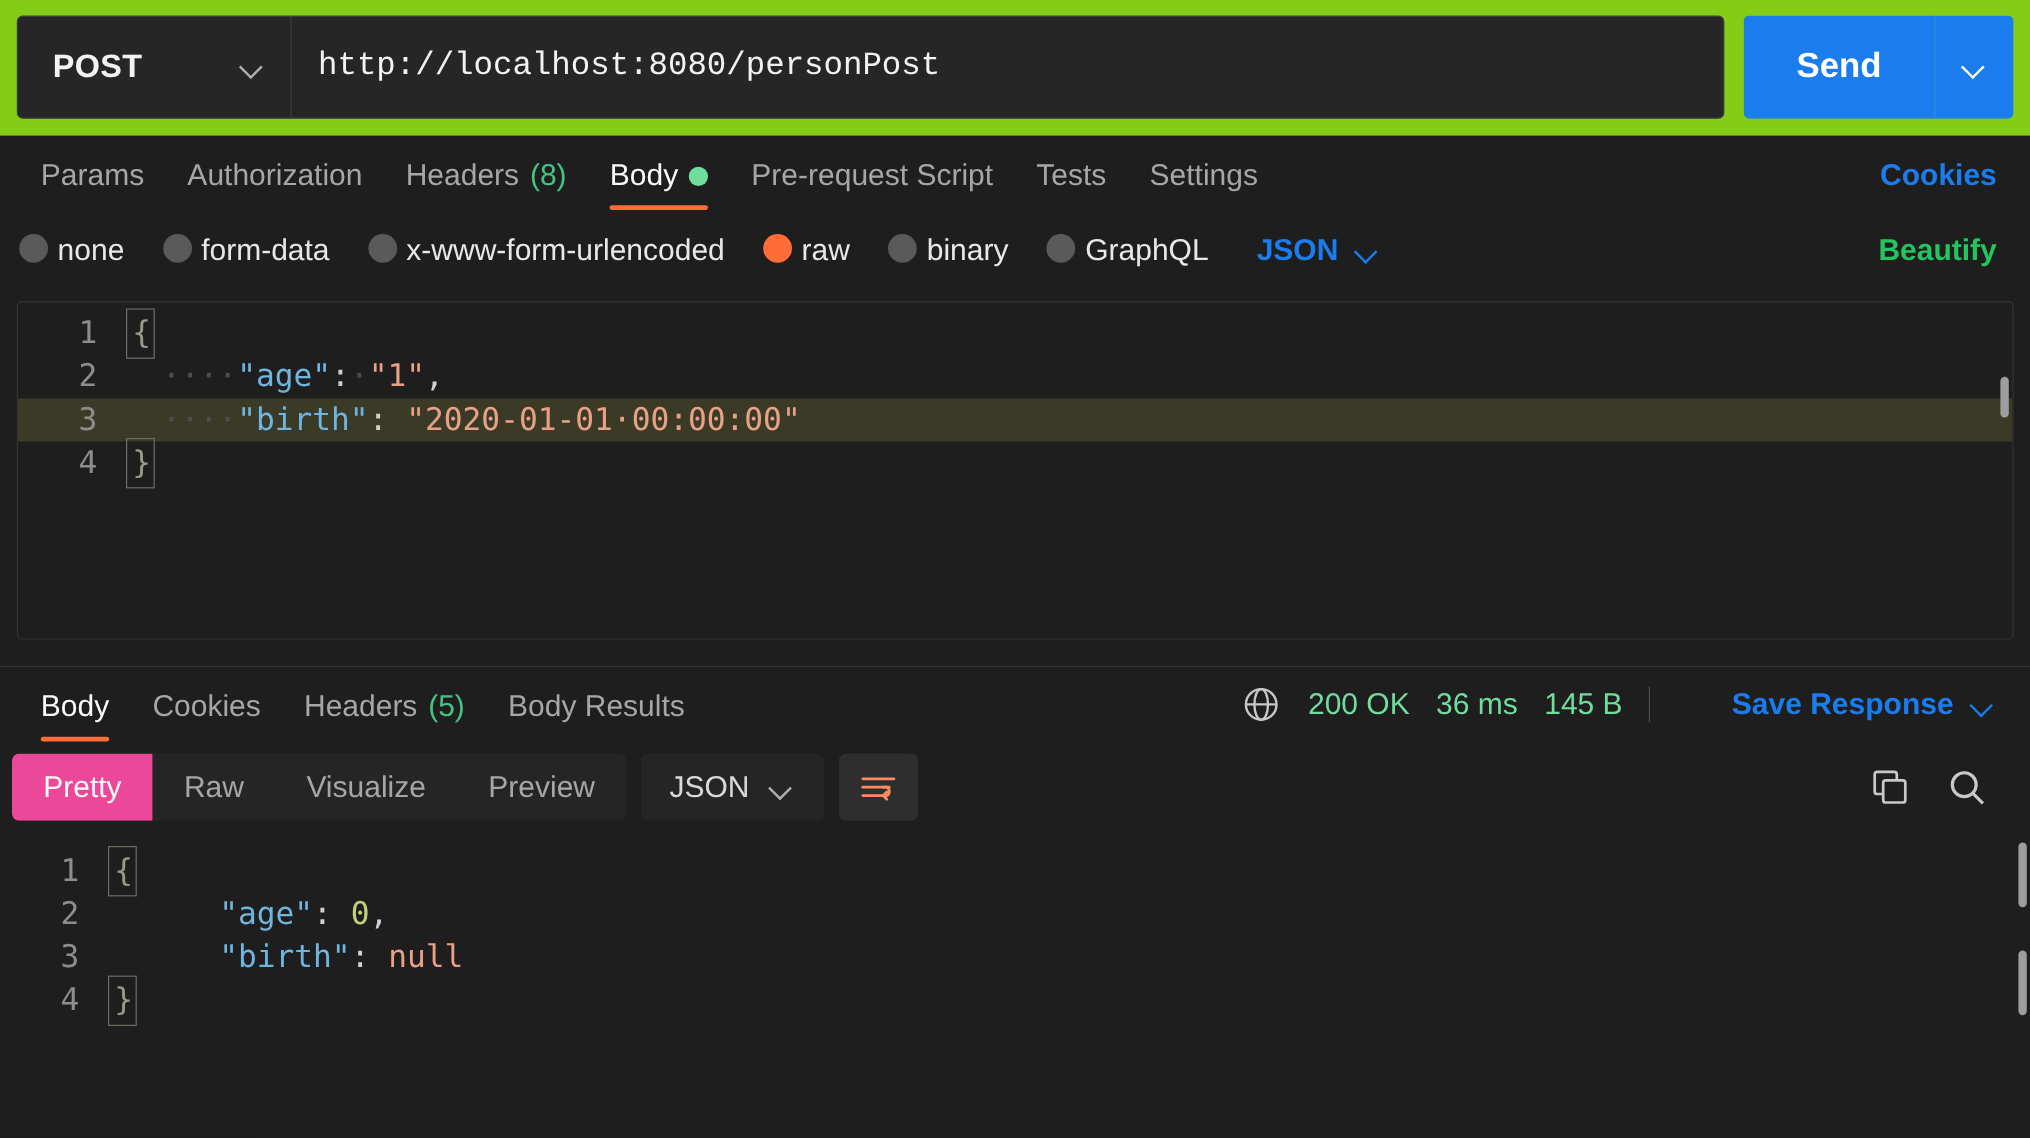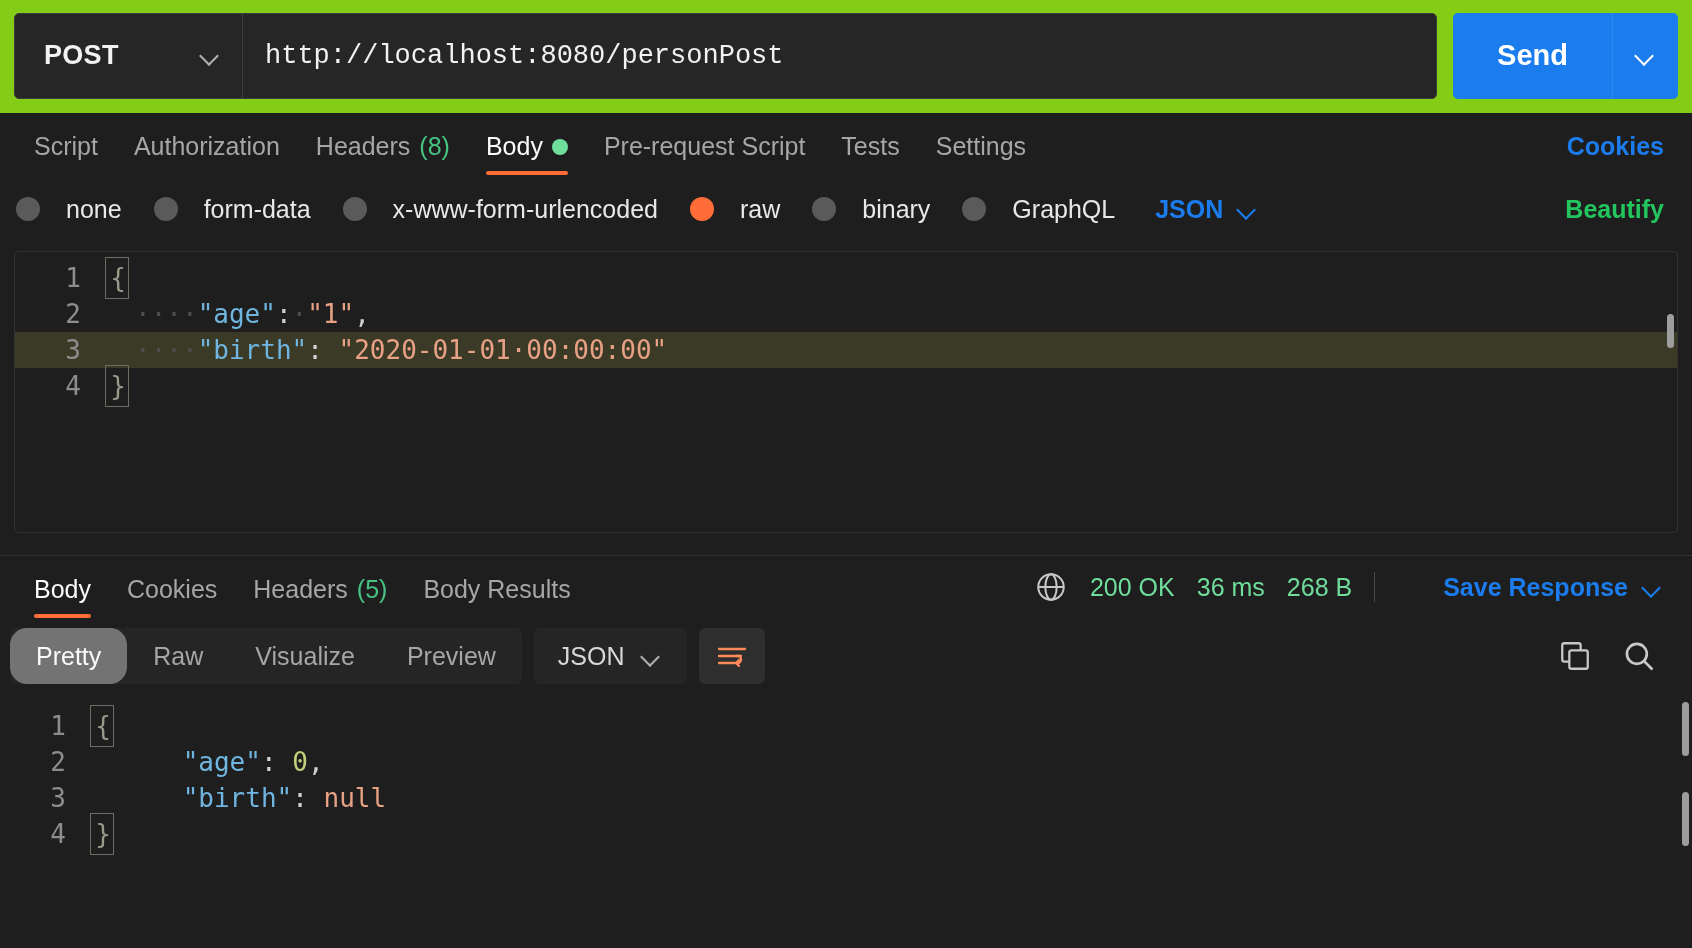--- a/index.html
+++ b/index.html
@@ -110,21 +110,21 @@
     cursor: pointer;
   }
 
   
   .bodytype-row {
     display: flex; align-items: center;
     padding: 0 16px; height: 68px;
     gap: 0;
   }
   .radio-item {
-    display: flex; align-items: center; gap: 26px;
+    display: flex; gap: 8px;
     margin-right: 32px; cursor: pointer;
   }
   .radio {
     width: 24px; height: 24px; border-radius: 50%;
     background: #5a5a5a; flex: none;
   }
   .radio.sel { background: #ff6c37; }
   .radio-label { font-size: 25px; color: #e8e8e8; white-space: nowrap; }
   .json-dd {
     display: flex; align-items: center; gap: 14px;
@@ -217,21 +217,21 @@
   .seg {
     display: flex; align-items: stretch;
     background: #252525; border-radius: 6px; overflow: hidden;
     height: 56px;
   }
   .seg-item {
     display: flex; align-items: center; justify-content: center;
     padding: 0 26px; font-size: 25px; color: #a6a6a6;
     cursor: pointer; white-space: nowrap;
   }
-  .seg-item.active { background: #737373; color: #fafafa; border-radius: 17px; }
+  .seg-item.active { background: #ec4899; color: #fafafa; }
   .fmt-dd {
     display: flex; align-items: center; gap: 16px;
     background: #252525; border-radius: 6px;
     padding: 0 24px; height: 56px; cursor: pointer;
     font-size: 25px; color: #d8d8d8;
   }
   .wrap-btn {
     width: 66px; height: 56px;
     background: #2e2e2e; border-radius: 6px;
     display: flex; align-items: center; justify-content: center;
@@ -264,21 +264,21 @@
   <div class="send-group">
     <button class="send-btn">Send</button>
     <div class="send-caret">
       <span class="chev"></span>
     </div>
   </div>
 </div>
 
 <div class="req-tabs" id="req-tabs">
     <div class="tab">
-      <span>Script</span>
+      <span>Params</span>
     </div>
     <div class="tab">
       <span>Authorization</span>
     </div>
     <div class="tab">
       <span>Headers</span>
       <span class="cnt">(8)</span>
     </div>
     <div class="tab active">
       <span>Body</span>
@@ -375,21 +375,21 @@
       </div>
     </div>
   <div class="status-group">
     <svg class="globe-icon" viewBox="0 0 24 24" fill="none" stroke="#c8c8c8" stroke-width="1.4">
       <circle cx="12" cy="12" r="9"></circle>
         <ellipse cx="12" cy="12" rx="4" ry="9"></ellipse>
       <line x1="3" y1="12" x2="21" y2="12"></line>
     </svg>
     <span class="stat">200 OK</span>
     <span class="stat">36 ms</span>
-    <span class="stat">268 B</span>
+    <span class="stat">145 B</span>
     <span class="vbar"></span>
     <span class="save-resp">
       <span>Save Response</span>
       <span class="chev"></span>
     </span>
   </div>
 </div>
 
 <div class="res-toolbar">
   <div class="seg" id="view-modes">

